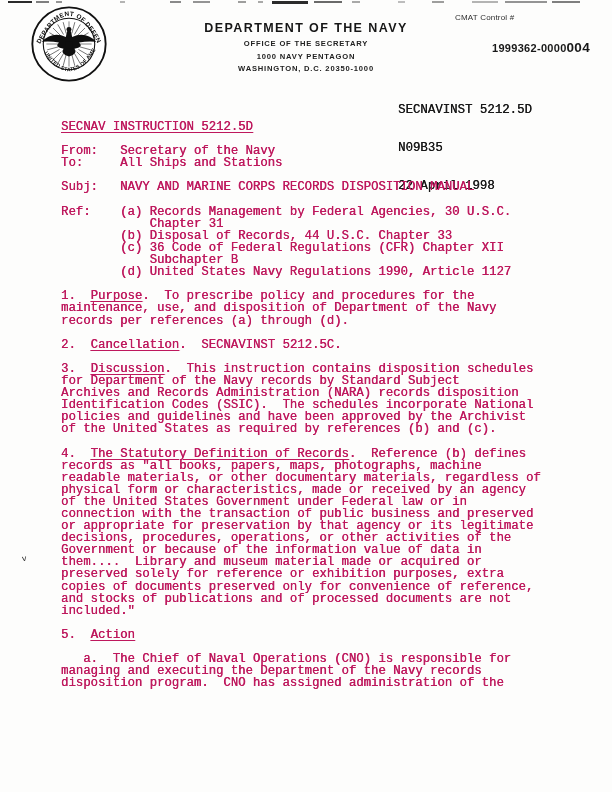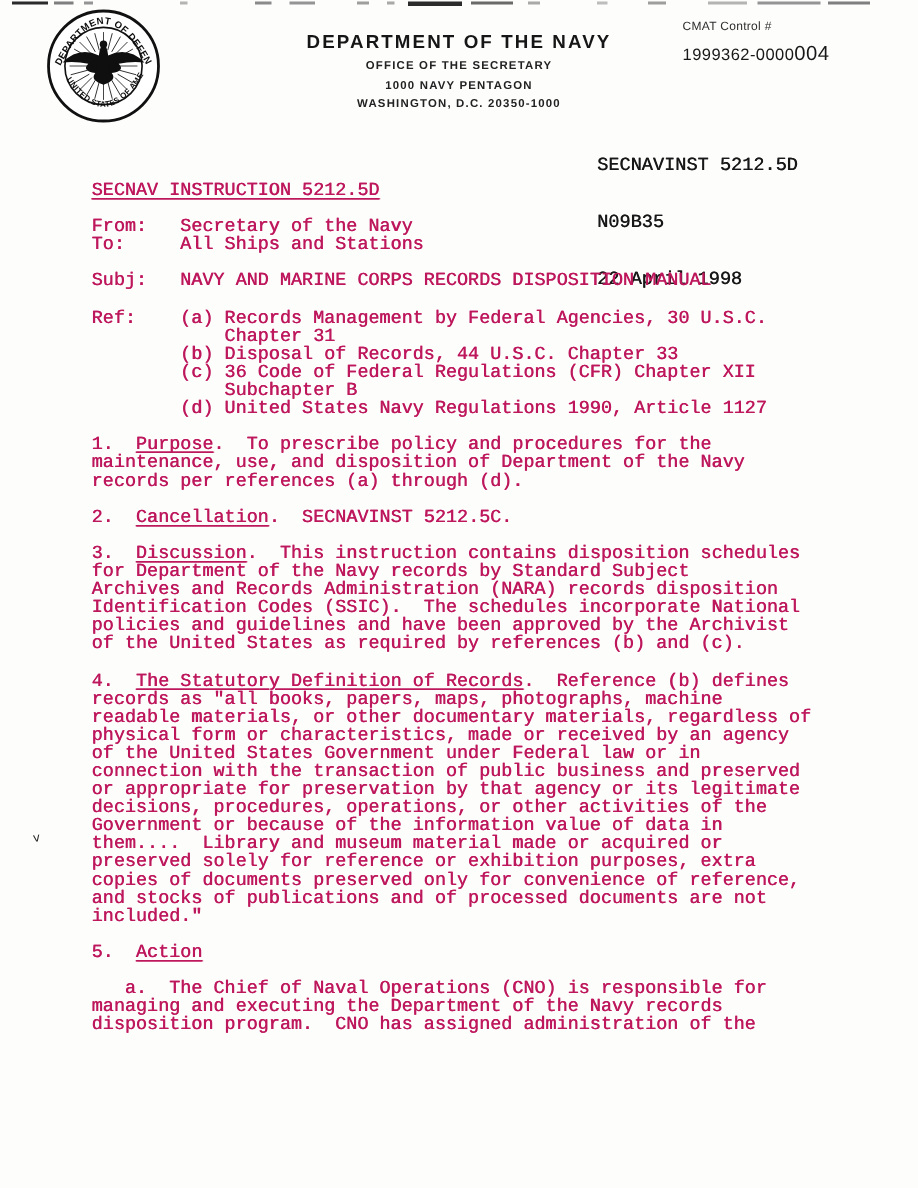--- a/index.html
+++ b/index.html
@@ -17,22 +17,22 @@
   
   .seal{position:absolute;left:30px;top:5px;width:78px;height:78px;}
 
   
   .letterhead{position:absolute;left:158px;top:21px;width:296px;text-align:center;color:#161616;}
   .lh-main{font-weight:bold;font-size:12.5px;letter-spacing:1.4px;margin:0 0 4px 0;}
   .lh-sub{font-weight:bold;font-size:7.6px;letter-spacing:0.8px;margin:0 0 3.6px 0;color:#222;}
 
   
   .cmat{position:absolute;left:455px;top:13px;}
-  .cmat-label{font-size:8px;color:#2e2e2e;letter-spacing:0.2px;margin-bottom:6px;}
-  .cmat-number{font-weight:normal;font-size:11px;color:#181818;letter-spacing:0.3px;}
+  .cmat-label{font-size:8px;color:#2e2e2e;letter-spacing:0.2px;margin-bottom:18px;}
+  .cmat-number{font-weight:bold;font-size:11px;color:#181818;letter-spacing:0.3px;margin-left:37px;}
   .cmat-number .suffix{font-size:13.5px;}
 
   
   .idblock{
     position:absolute;left:398px;top:78px;
     font-family:"Liberation Mono","DejaVu Sans Mono",monospace;
     font-size:12.4px;line-height:12.8px;color:#181818;
     text-shadow:0.3px 0 0 currentColor;
     white-space:pre;
   }

